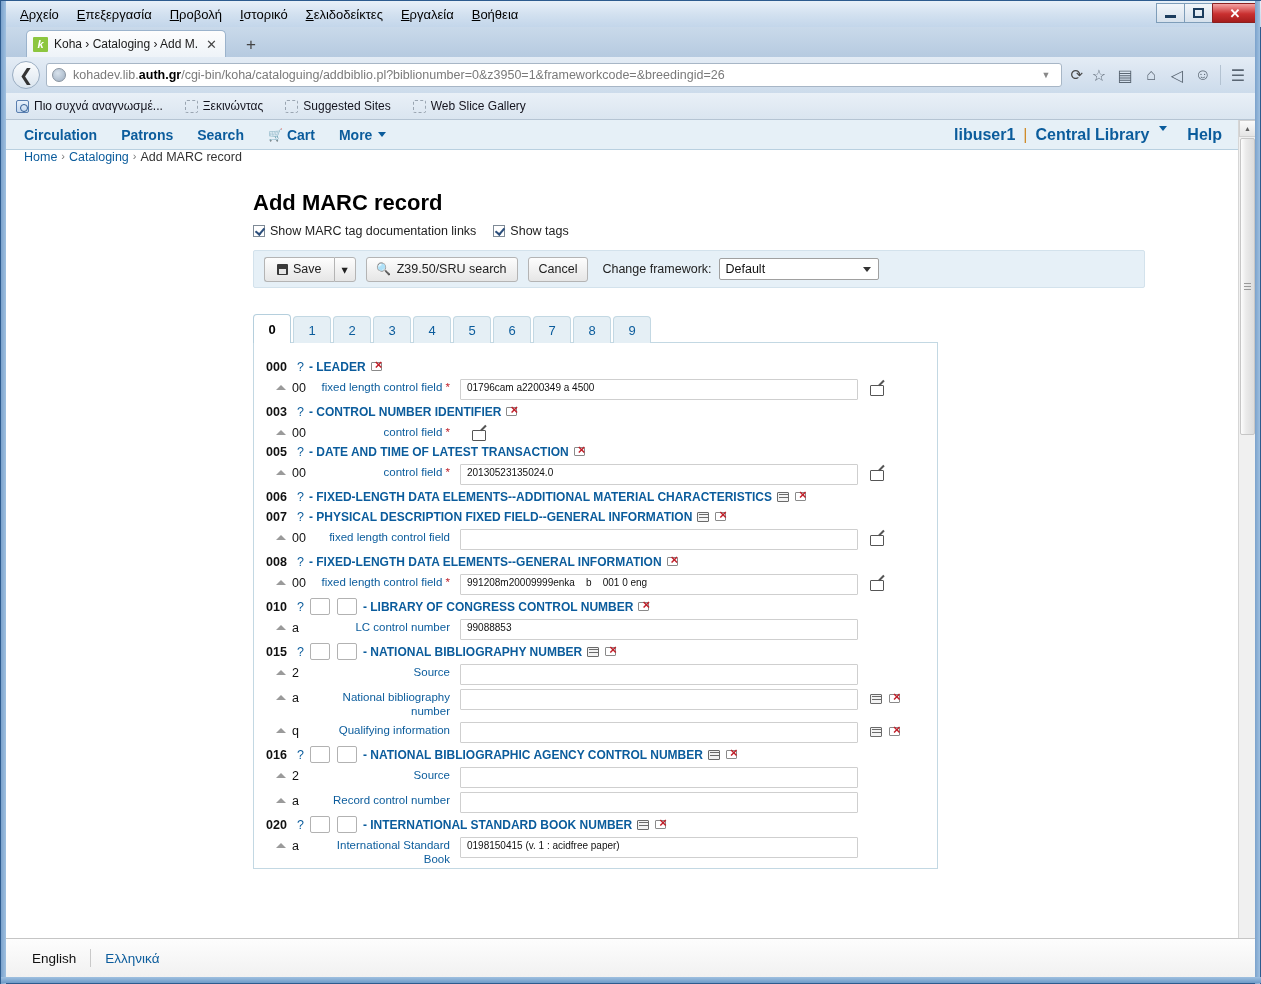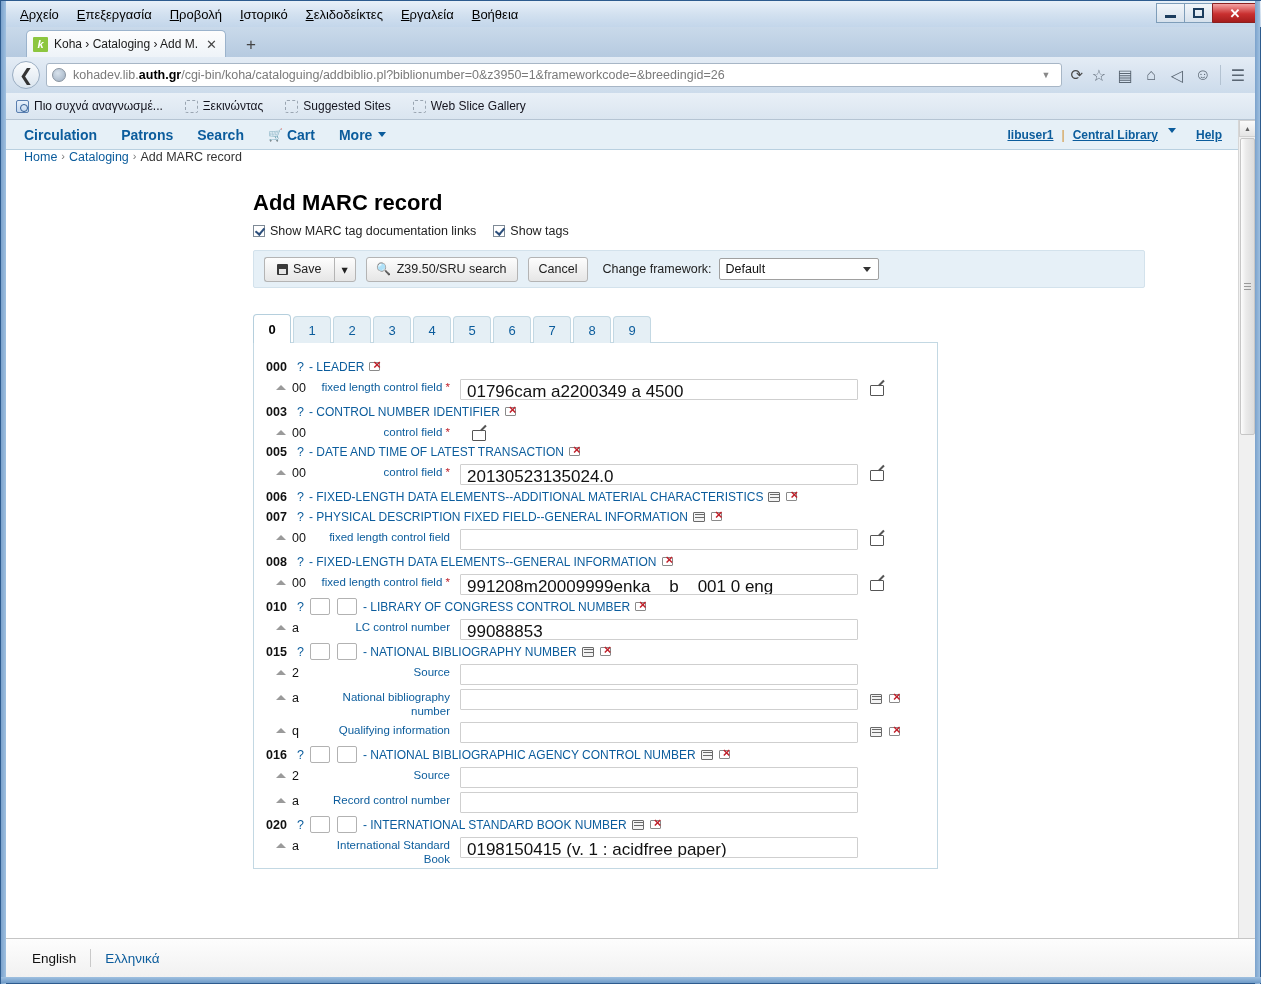--- a/index.html
+++ b/index.html
@@ -155,21 +155,21 @@
     display:flex; align-items:center; gap:4px;
   }
   .cart-ico { font-size:12px; color:#0b5c9c; }
   .caret-d {
     width:0; height:0; border-left:4px solid transparent;
     border-right:4px solid transparent; border-top:5px solid #0b5c9c;
     display:inline-block; margin-left:2px;
   }
   #koha-nav .nav-right {
     position:absolute; right:18px; display:flex; align-items:flex-start; gap:8px;
-    font-size:12px; font-weight:bold; color:#0b5c9c;text-decoration:underline;
+    font-size:16px; font-weight:bold; color:#0b5c9c;
   }
   .nav-div { color:#d08b28; font-weight:normal; }
 
   #breadcrumb {
     height:26px; display:flex; padding:0 18px;
     font-size:12.5px; color:#333; background:#fff; gap:4px;
   }
   #breadcrumb a { color:#0b5c9c; text-decoration:none; }
   #breadcrumb .sep { color:#777; font-size:11px; }
 
@@ -248,21 +248,21 @@
     background:#fff; margin-top:-1px; padding:14px 0 0 0; position:relative;
   }
 
   
   .tagrow {
     display:flex; align-items:center; gap:5px; padding:0 0 1px 12px;
     min-height:20px;
   }
   .tagnum { font-size:12.5px; font-weight:bold; color:#111; width:26px; }
   .qmark { color:#0b5c9c; font-size:12.5px; cursor:pointer; }
-  .tagname { color:#0b5c9c; font-size:12px; white-space:nowrap; }
+  .tagname { color:#0b5c9c; font-size:12px; white-space:nowrap;font-weight:bold; }
   .ind-box {
     width:20px; height:17px; border:1px solid #b2b2b2; background:#fff;
     border-radius:2px; margin:0 1px;
   }
   .ico-clone, .ico-del {
     width:13px; height:11px; display:inline-block; position:relative;
     flex:0 0 auto; cursor:pointer;
   }
   .ico-clone:before {
     content:""; position:absolute; left:0; top:1px; width:10px; height:8px;
@@ -292,21 +292,21 @@
   .subcode {
     width:18px; font-size:12.5px; color:#111; margin-top:2px; flex:0 0 auto;
   }
   .sublabel {
     width:150px; text-align:right; font-size:11.5px; color:#0b5c9c;
     line-height:14px; padding-right:10px; margin-top:1px; flex:0 0 auto;
   }
   .req { color:#c0202a; }
   .field-input {
     width:398px; height:21px; border:1px solid #cfcfcf; background:#fff;
-    font-size:17px; color:#111; padding:2px 6px; border-radius:1px;
+    font-size:10px; color:#111; padding:2px 6px; border-radius:1px;
     font-family:"Liberation Sans", sans-serif; flex:0 0 auto;
     white-space:pre; overflow:hidden;
   }
   .row-icons {
     display:flex; align-items:center; gap:6px; margin-left:12px; margin-top:4px;
   }
   .ico-edit {
     width:14px; height:12px; position:relative; display:inline-block;
     flex:0 0 auto; cursor:pointer;
   }

